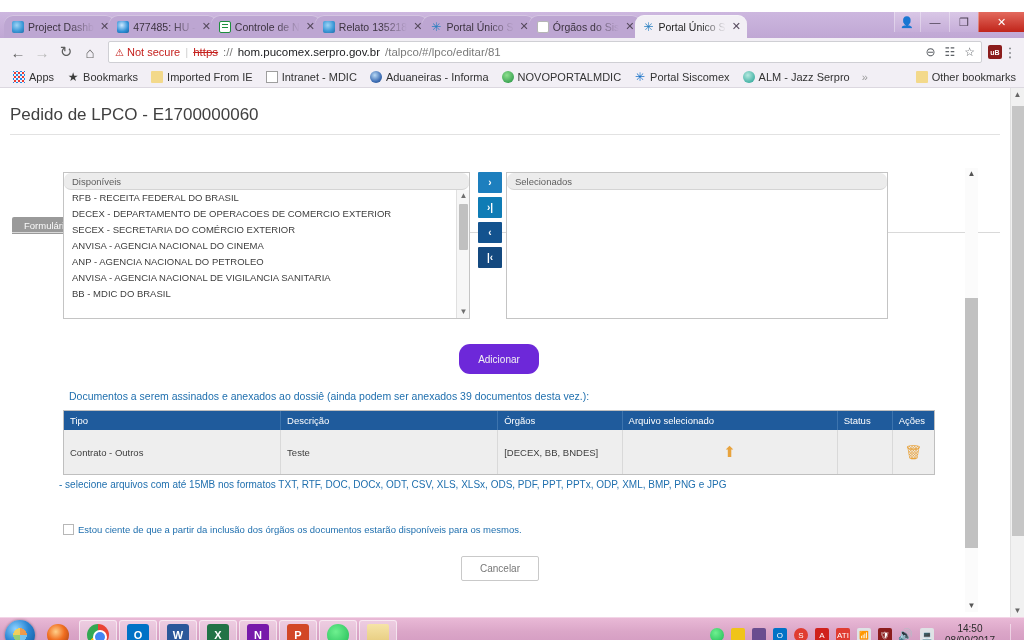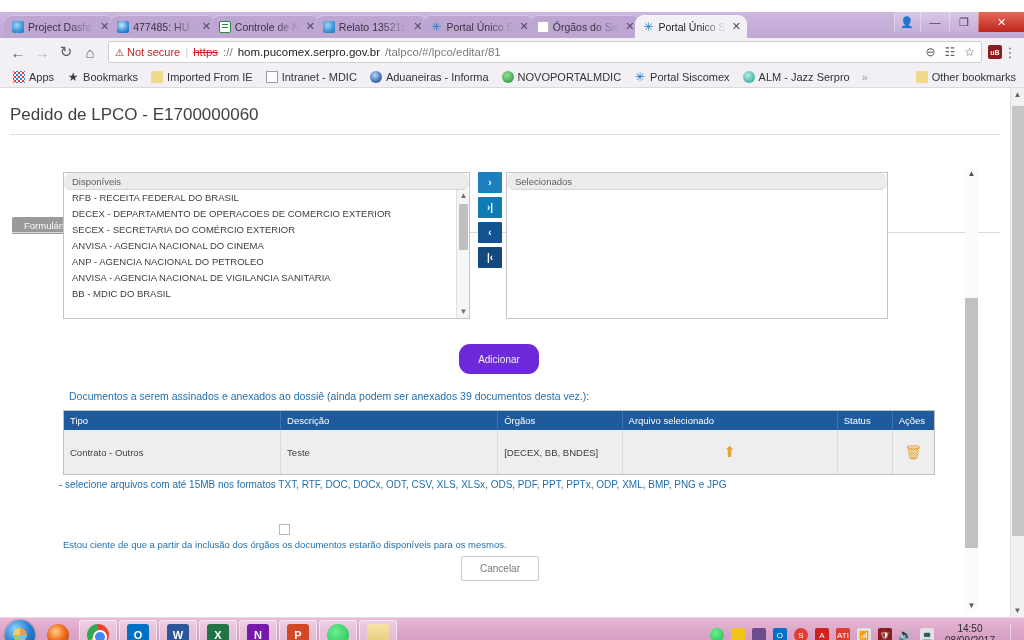--- a/index.html
+++ b/index.html
@@ -167,21 +167,21 @@
      height: 44px; display: flex; align-items: center; }
   .tc:last-child { border-right: none; }
   .c-tipo { width: 222px; } .c-desc { width: 222px; } .c-orgaos { width: 127px; }
   .c-arq { width: 220px; } .c-status { width: 56px; } .c-acoes { width: 42px; }
   .tbody .c-arq, .tbody .c-acoes { justify-content: center; }
   .upicon { color: #e8a33d; font-size: 15px; }
   .trash { color: #e8a33d; font-size: 14px; }
 
   .notes { position: absolute; left: 59px; top: 390px; font-size: 10px; color: #1f6fae; line-height: 14px; }
 
-  .ckrow { position: absolute; left: 63px; top: 436px; display: flex; align-items: center; gap: 4px; flex-direction: column; }
+  .ckrow { position: absolute; left: 63px; top: 436px; display: flex; align-items: center; gap: 4px; }
   .ckbox { width: 11px; height: 11px; border: 1px solid #b7b7b7; background: #fff; }
   .cklabel { font-size: 9.5px; color: #1f6fae; }
 
   .actions { position: absolute; left: 0; top: 468px; width: 1000px; display: flex;
      justify-content: center; gap: 14px; }
   .btn-primary { background: #1d7fbe; color: #fff; font-size: 10px; padding: 6px 14px;
      border: 1px solid #1d7fbe; border-radius: 2px; }
   .btn-secondary { background: #fff; color: #777; font-size: 10px; padding: 6px 18px;
      border: 1px solid #c9c9c9; border-radius: 2px; }
 

